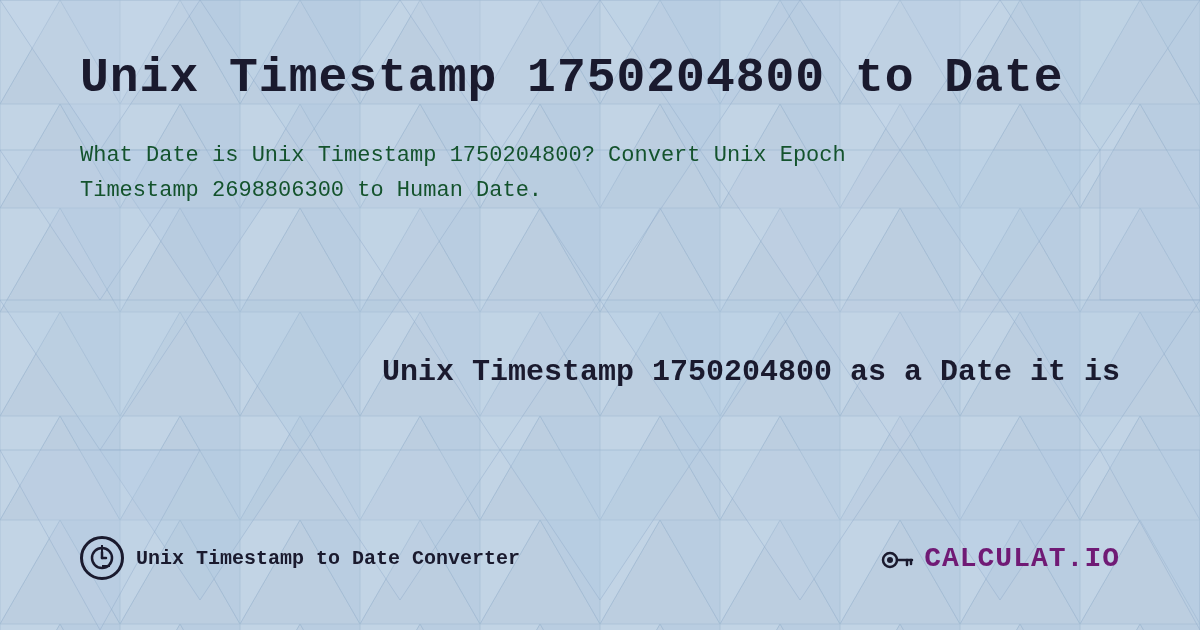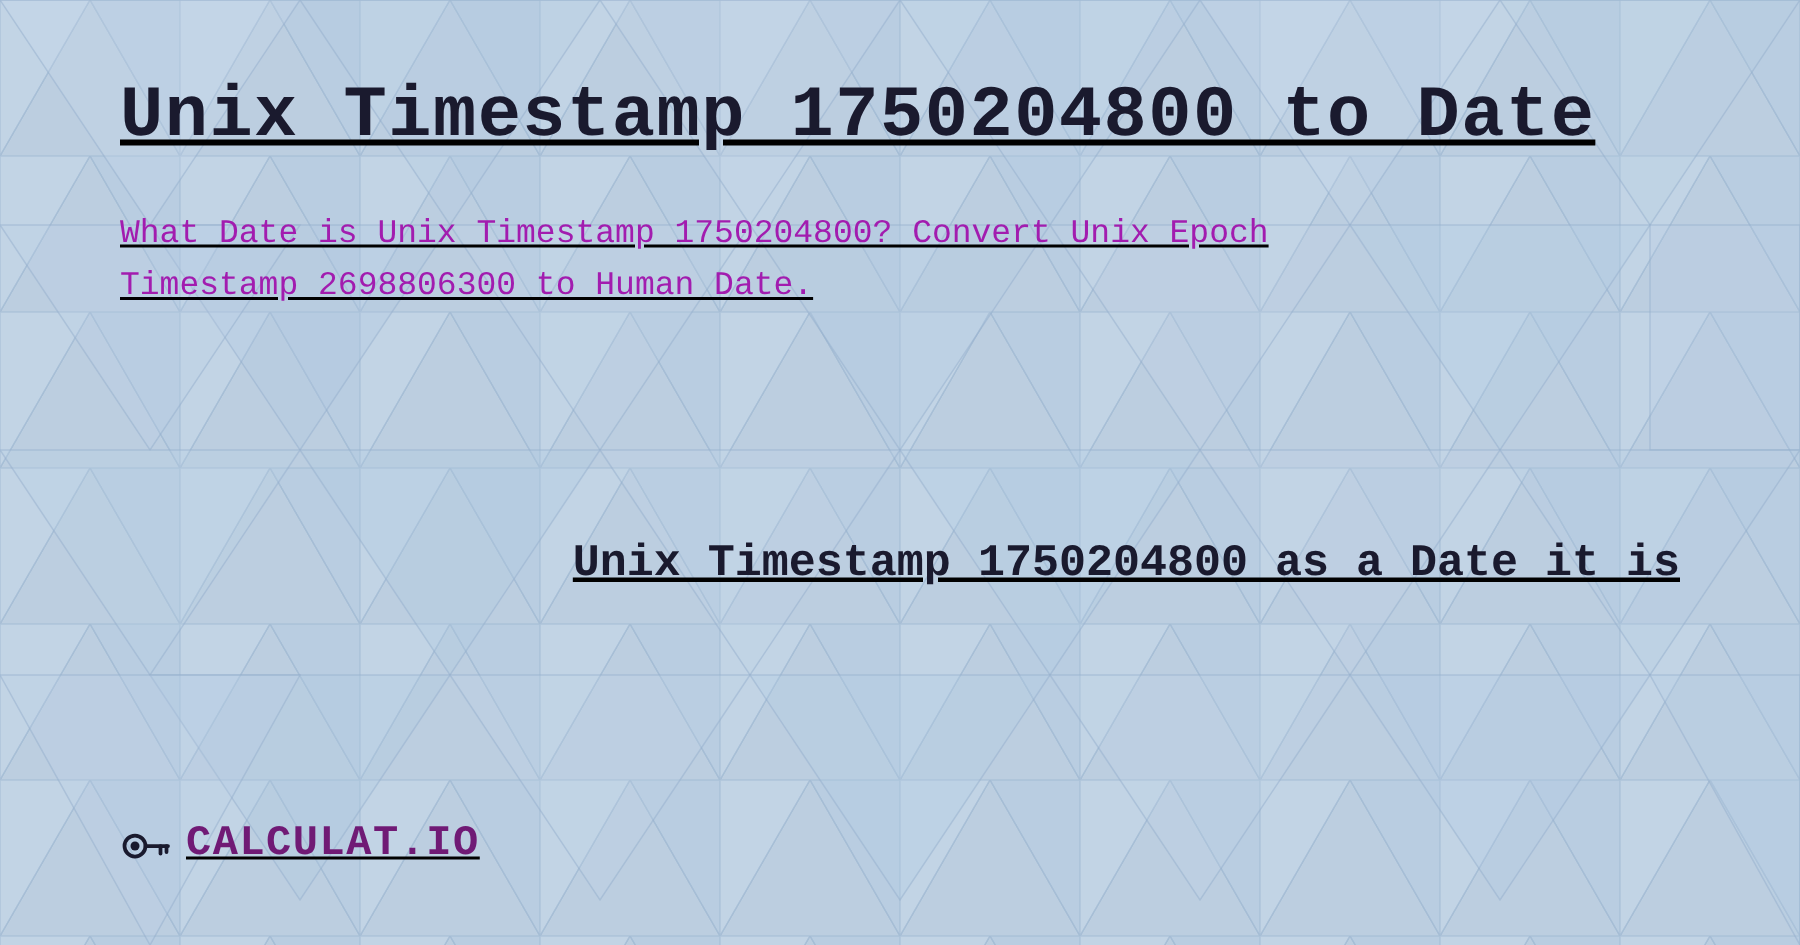--- a/index.html
+++ b/index.html
@@ -28,35 +28,34 @@
     }
 
     .content {
       position: relative;
       z-index: 1;
       padding: 50px 80px;
       height: 100%;
       display: flex;
       flex-direction: column;
       justify-content: space-between;
-      text-decoration: underline;
     }
 
     .main-title {
       font-size: 48px;
       font-weight: 900;
       color: #1a1a2e;
       letter-spacing: 1px;
       line-height: 1.2;
       margin-bottom: 30px;
     }
 
     .description {
       font-size: 22px;
-      color: #a21caf;
+      color: #14532d;
       line-height: 1.6;
       font-family: 'Courier New', Courier, monospace;
       max-width: 900px;
     }
 
     .result-section {
       margin-top: 20px;
     }
 
     .result-text {
@@ -209,20 +208,30 @@
 
   <div class="middle-section">
     <div class="result-section">
       <p class="result-text">
         <span>Unix Timestamp 1750204800 as a Date it is</span><br>
       </p>
     </div>
   </div>
 
   <div class="footer">
+    <div class="footer-left">
+      <div class="clock-icon">
+        <svg width="24" height="24" viewBox="0 0 24 24" fill="none">
+          <circle cx="12" cy="12" r="10" stroke="#1a1a2e" stroke-width="2.5"></circle>
+          <line x1="12" y1="6" x2="12" y2="12" stroke="#1a1a2e" stroke-width="2.5" stroke-linecap="round"></line>
+          <line x1="12" y1="12" x2="16" y2="12" stroke="#1a1a2e" stroke-width="2.5" stroke-linecap="round"></line>
+        </svg>
+      </div>
+      <span class="footer-label">Unix Timestamp to Date Converter</span>
+    </div>
 
     <div class="logo-area">
 
       <svg class="logo-icon" width="36" height="36" viewBox="0 0 36 36" fill="none">
 
         <circle cx="10" cy="20" r="7" stroke="#1a1a2e" stroke-width="2.5" fill="none"></circle>
         <circle cx="10" cy="20" r="3" fill="#1a1a2e"></circle>
         <line x1="17" y1="20" x2="32" y2="20" stroke="#1a1a2e" stroke-width="2.5" stroke-linecap="round"></line>
         <line x1="27" y1="20" x2="27" y2="25" stroke="#1a1a2e" stroke-width="2.5" stroke-linecap="round"></line>
         <line x1="31" y1="20" x2="31" y2="24" stroke="#1a1a2e" stroke-width="2.5" stroke-linecap="round"></line>

